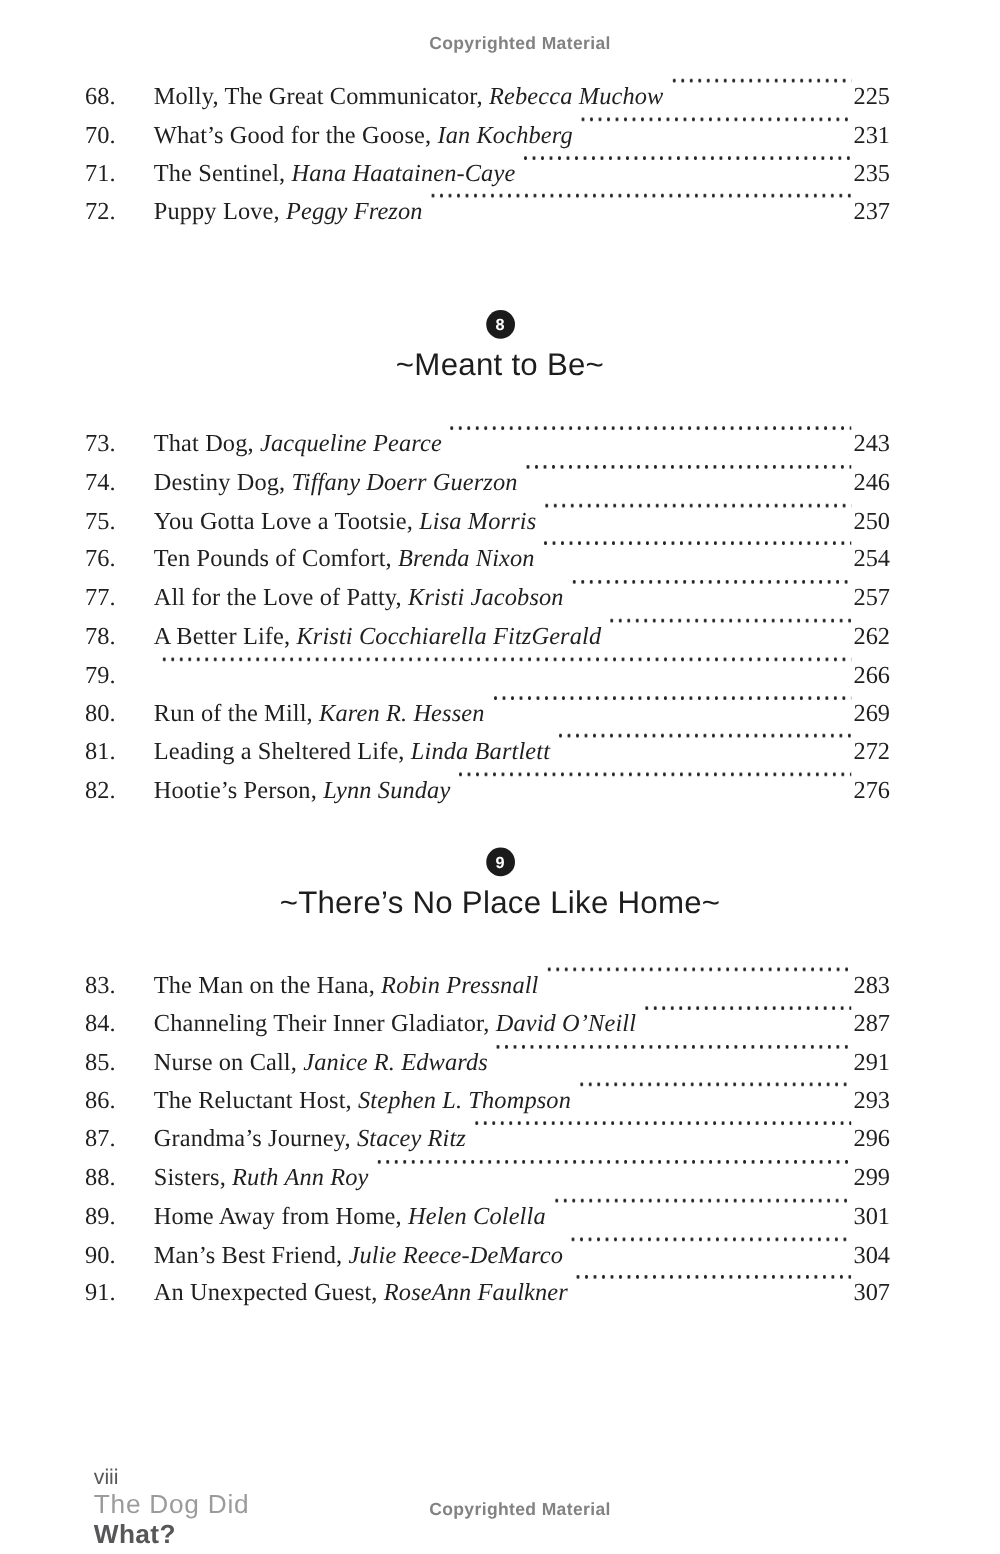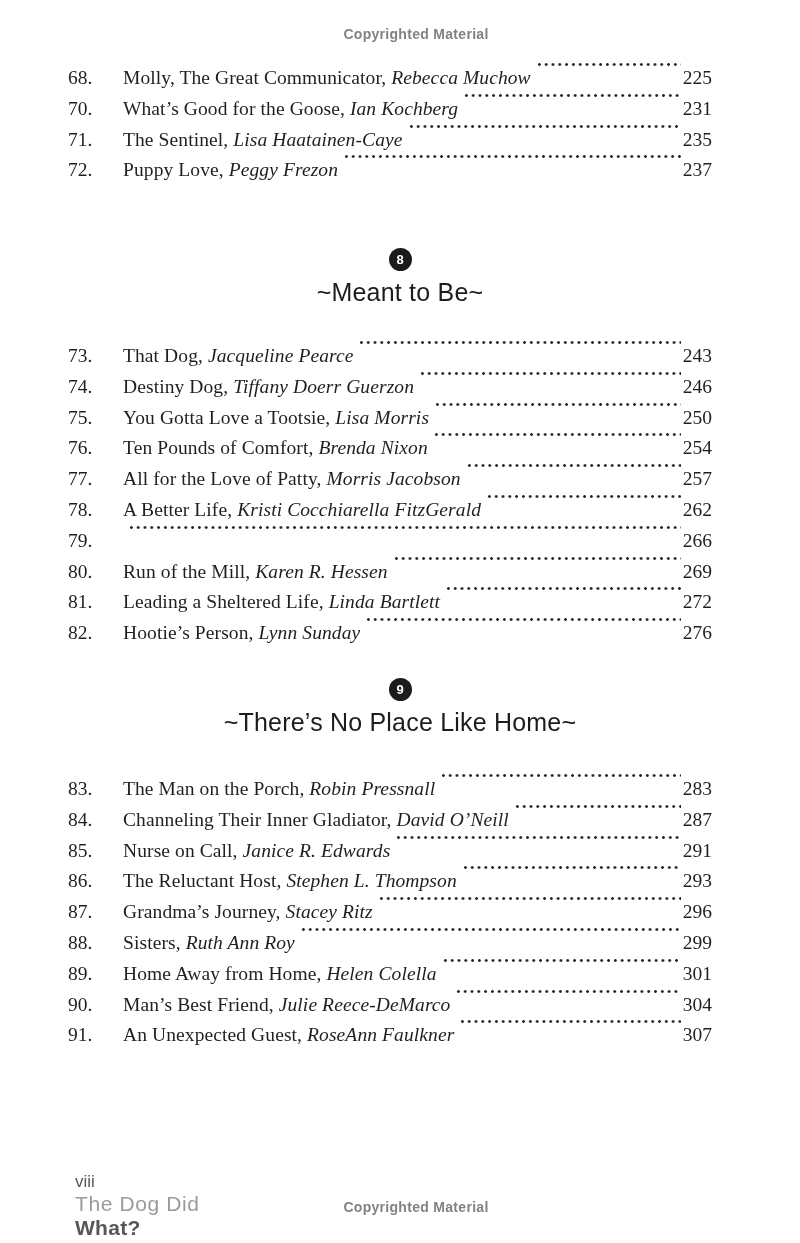--- a/index.html
+++ b/index.html
@@ -73,21 +73,21 @@
       <span class="page-num">225</span>
     </div>
     <div class="entry">
       <span class="num">70.</span>
       <span class="txt"><span>What’s Good for the Goose,</span> <span class="author">Ian Kochberg</span></span>
       <span class="leader"></span>
       <span class="page-num">231</span>
     </div>
     <div class="entry">
       <span class="num">71.</span>
-      <span class="txt"><span>The Sentinel,</span> <span class="author">Lisa Haatainen-Caye</span></span>
+      <span class="txt"><span>The Sentinel,</span> <span class="author">Hana Haatainen-Caye</span></span>
       <span class="leader"></span>
       <span class="page-num">235</span>
     </div>
     <div class="entry">
       <span class="num">72.</span>
       <span class="txt"><span>Puppy Love,</span> <span class="author">Peggy Frezon</span></span>
       <span class="leader"></span>
       <span class="page-num">237</span>
     </div>
   </div>
@@ -117,21 +117,21 @@
       <span class="page-num">250</span>
     </div>
     <div class="entry">
       <span class="num">76.</span>
       <span class="txt"><span>Ten Pounds of Comfort,</span> <span class="author">Brenda Nixon</span></span>
       <span class="leader"></span>
       <span class="page-num">254</span>
     </div>
     <div class="entry">
       <span class="num">77.</span>
-      <span class="txt"><span>All for the Love of Patty,</span> <span class="author">Morris Jacobson</span></span>
+      <span class="txt"><span>All for the Love of Patty,</span> <span class="author">Kristi Jacobson</span></span>
       <span class="leader"></span>
       <span class="page-num">257</span>
     </div>
     <div class="entry">
       <span class="num">78.</span>
       <span class="txt"><span>A Better Life,</span> <span class="author">Kristi Cocchiarella FitzGerald</span></span>
       <span class="leader"></span>
       <span class="page-num">262</span>
     </div>
     <div class="entry">
@@ -160,21 +160,21 @@
   </div>
 
   <div class="section-header" id="sec-9">
     <div class="badge">9</div>
     <div class="section-title">~There’s No Place Like Home~</div>
   </div>
 
   <div class="toc-block" id="group-c">
     <div class="entry">
       <span class="num">83.</span>
-      <span class="txt"><span>The Man on the Porch,</span> <span class="author">Robin Pressnall</span></span>
+      <span class="txt"><span>The Man on the Hana,</span> <span class="author">Robin Pressnall</span></span>
       <span class="leader"></span>
       <span class="page-num">283</span>
     </div>
     <div class="entry">
       <span class="num">84.</span>
       <span class="txt"><span>Channeling Their Inner Gladiator,</span> <span class="author">David O’Neill</span></span>
       <span class="leader"></span>
       <span class="page-num">287</span>
     </div>
     <div class="entry">

